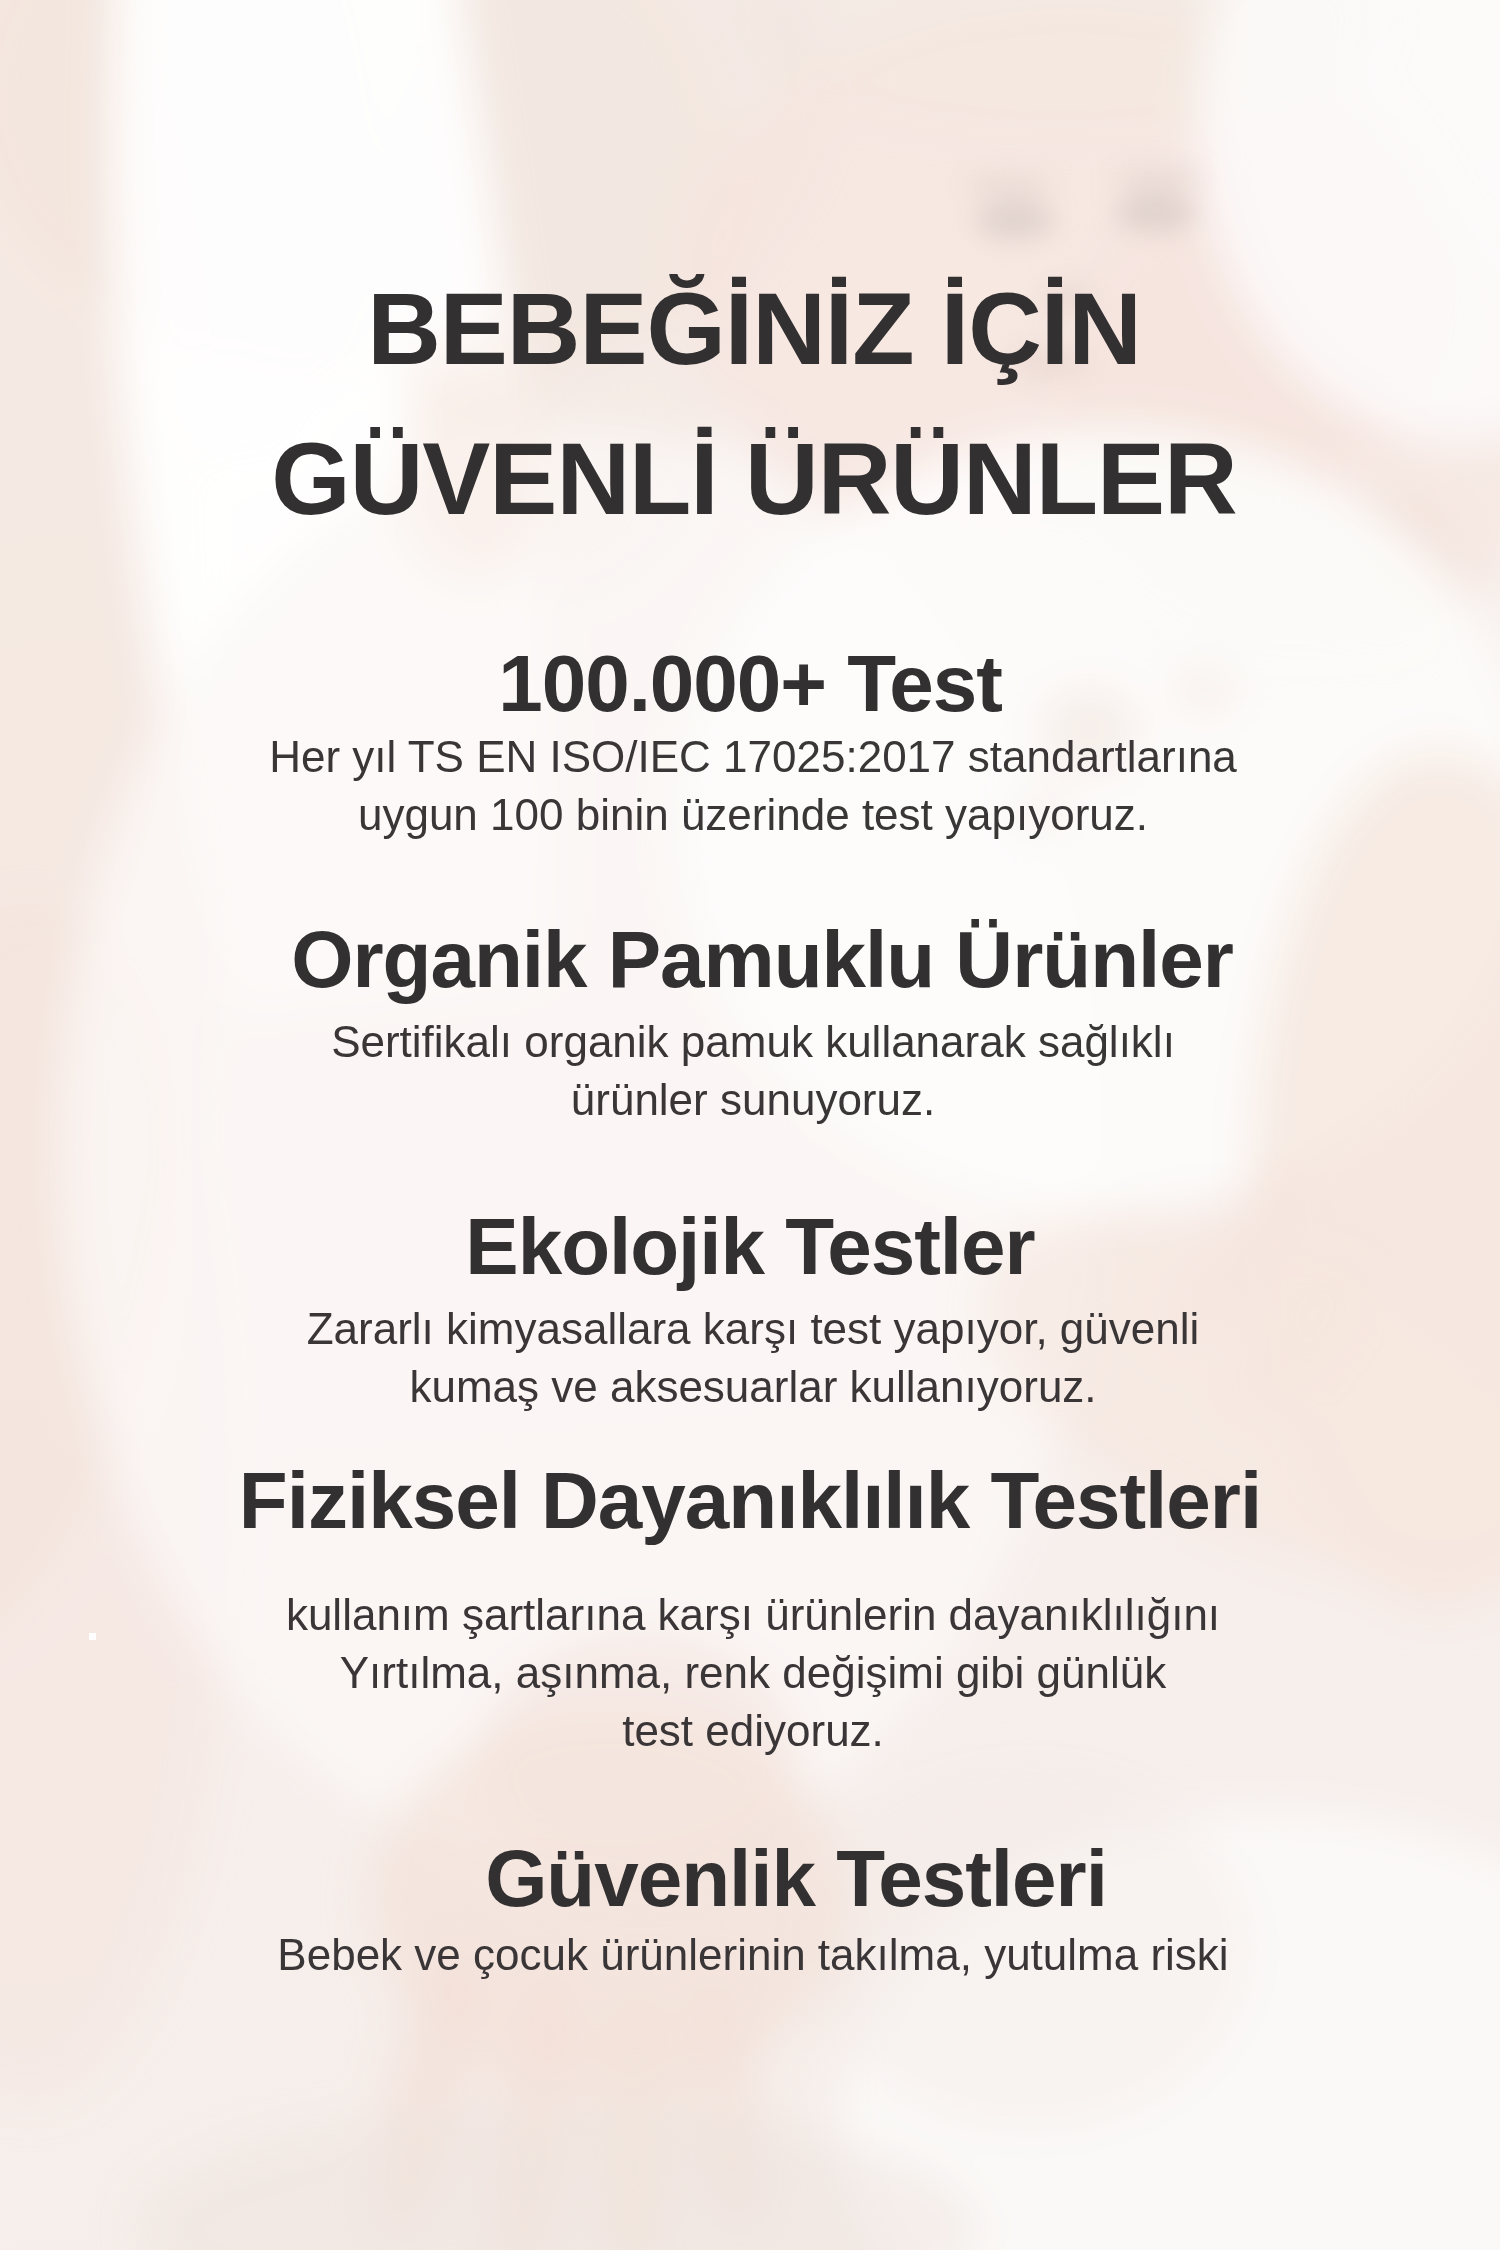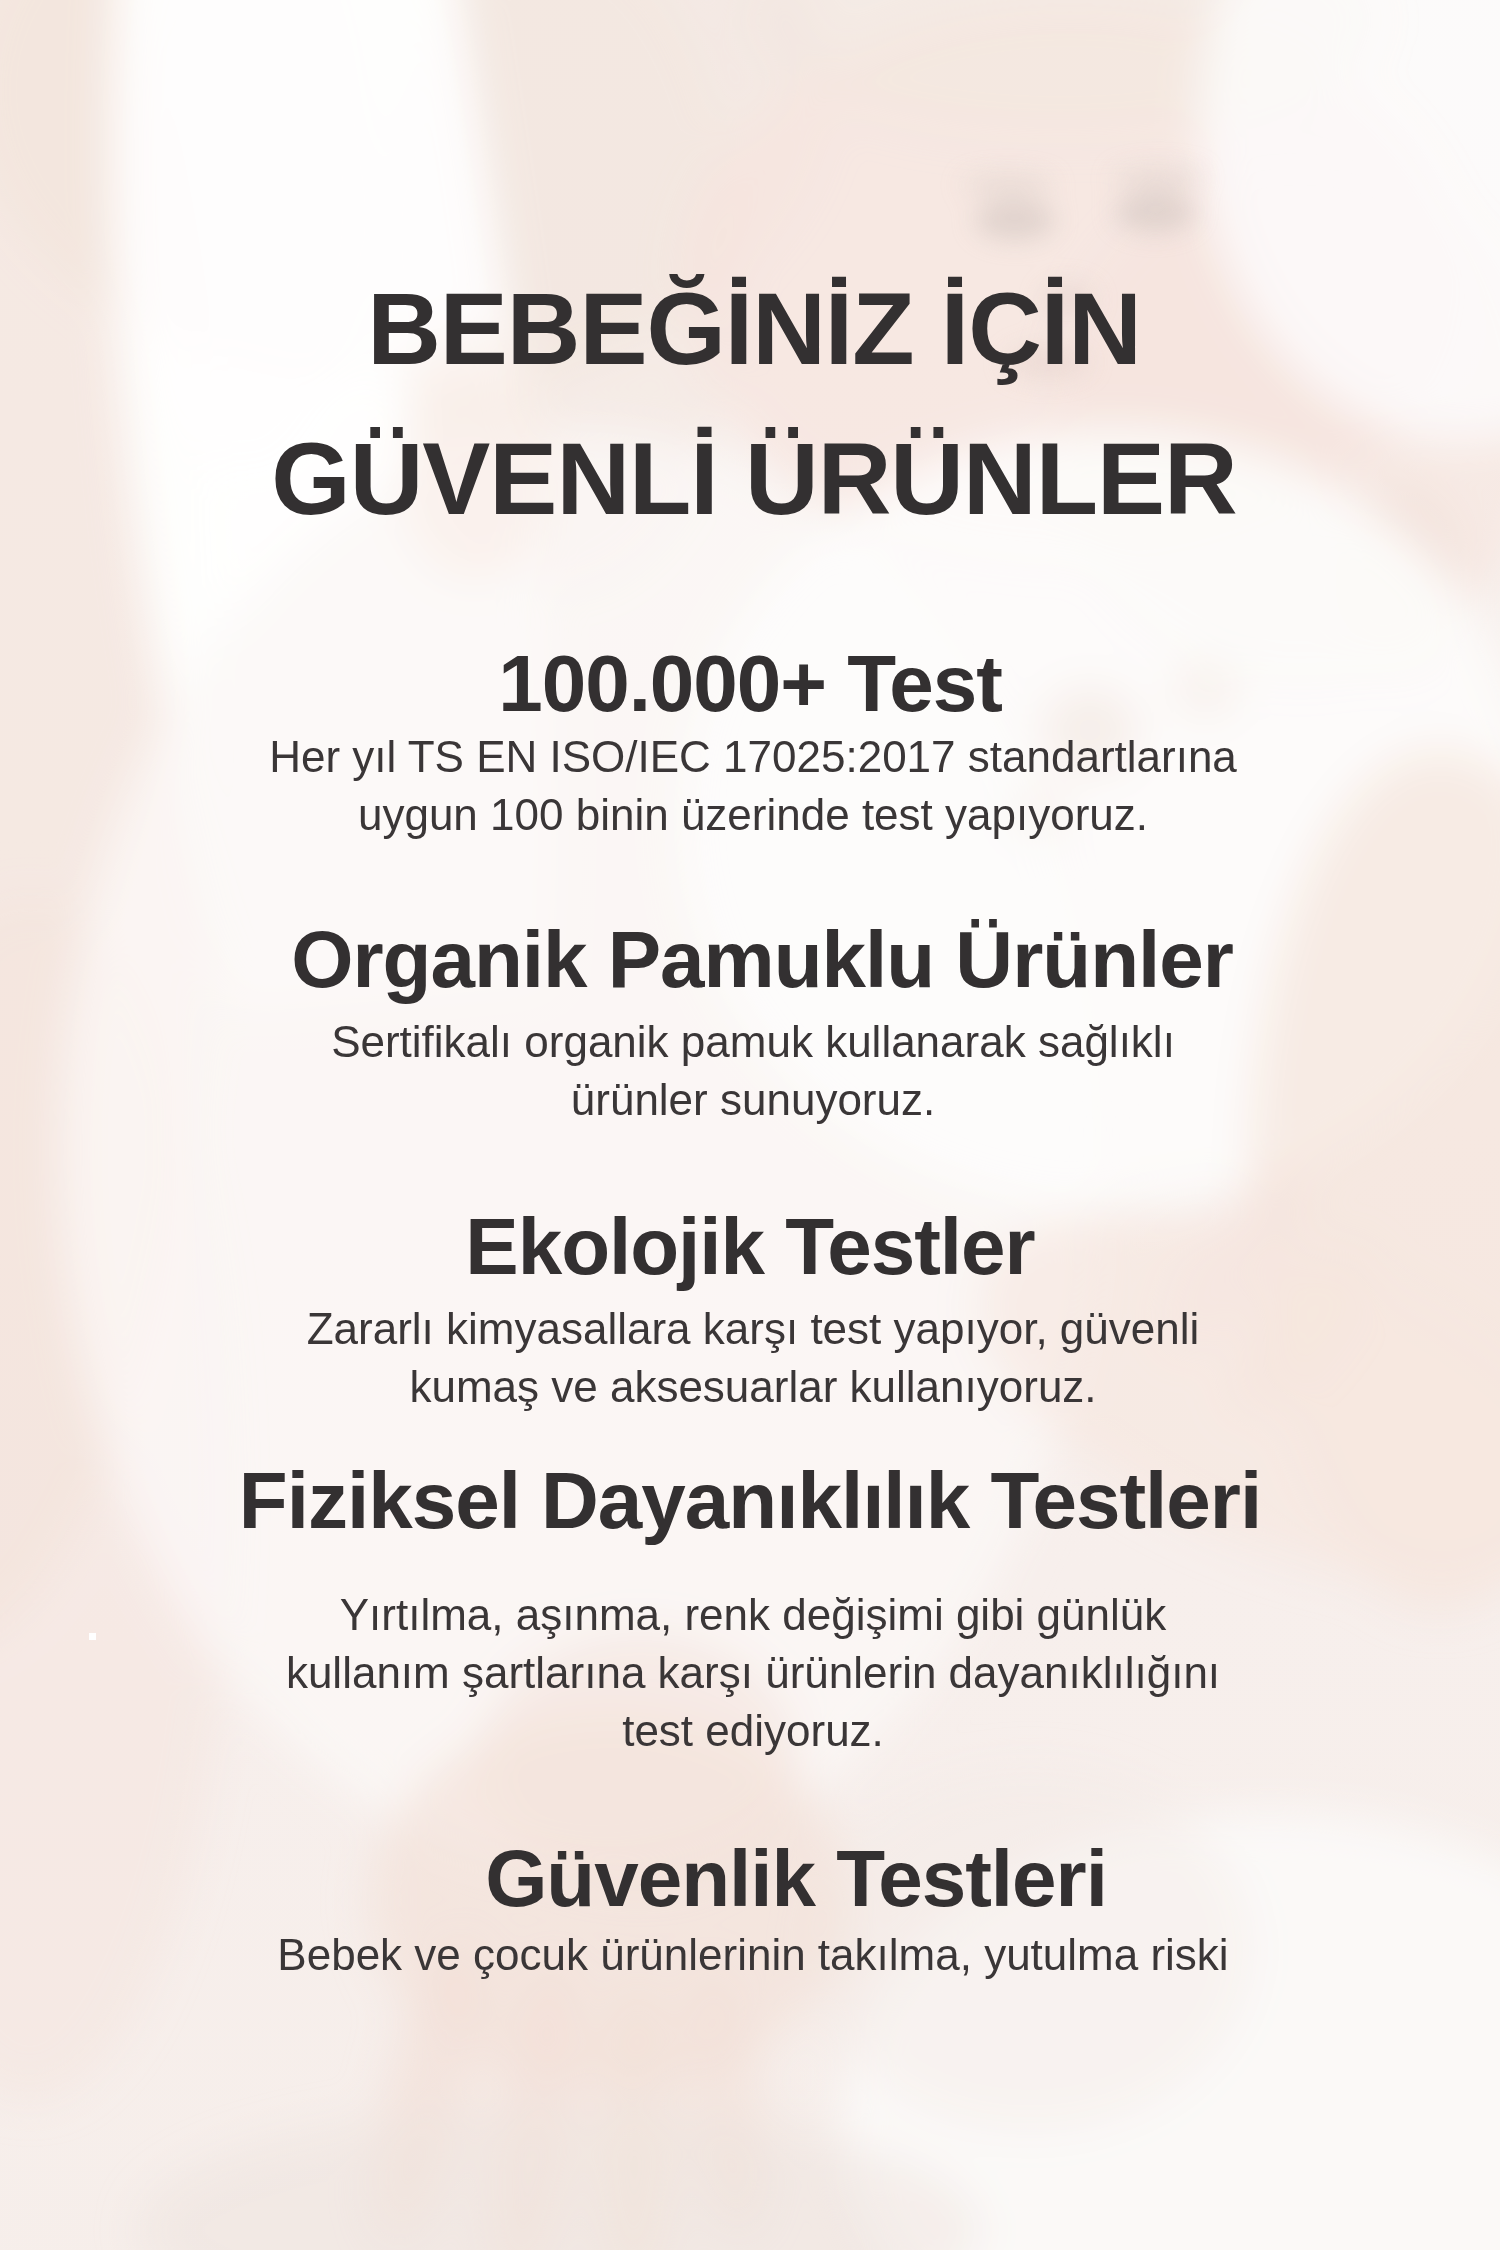--- a/index.html
+++ b/index.html
@@ -137,22 +137,22 @@
     </p>
 
     <h2 class="tblock h-s3">Ekolojik Testler</h2>
     <p class="tblock b-s3">
       <span class="bline">Zararlı kimyasallara karşı test yapıyor, güvenli</span>
       <span class="bline">kumaş ve aksesuarlar kullanıyoruz.</span>
     </p>
 
     <h2 class="tblock h-s4">Fiziksel Dayanıklılık Testleri</h2>
     <p class="tblock b-s4">
+      <span class="bline">kullanım şartlarına karşı ürünlerin dayanıklılığını</span>
       <span class="bline">Yırtılma, aşınma, renk değişimi gibi günlük</span>
-      <span class="bline">kullanım şartlarına karşı ürünlerin dayanıklılığını</span>
       <span class="bline">test ediyoruz.</span>
     </p>
 
     <h2 class="tblock h-s5">Güvenlik Testleri</h2>
     <p class="tblock b-s5">
       <span class="bline">Bebek ve çocuk ürünlerinin takılma, yutulma riski</span>
     </p>
 
   </div>
 </div>

